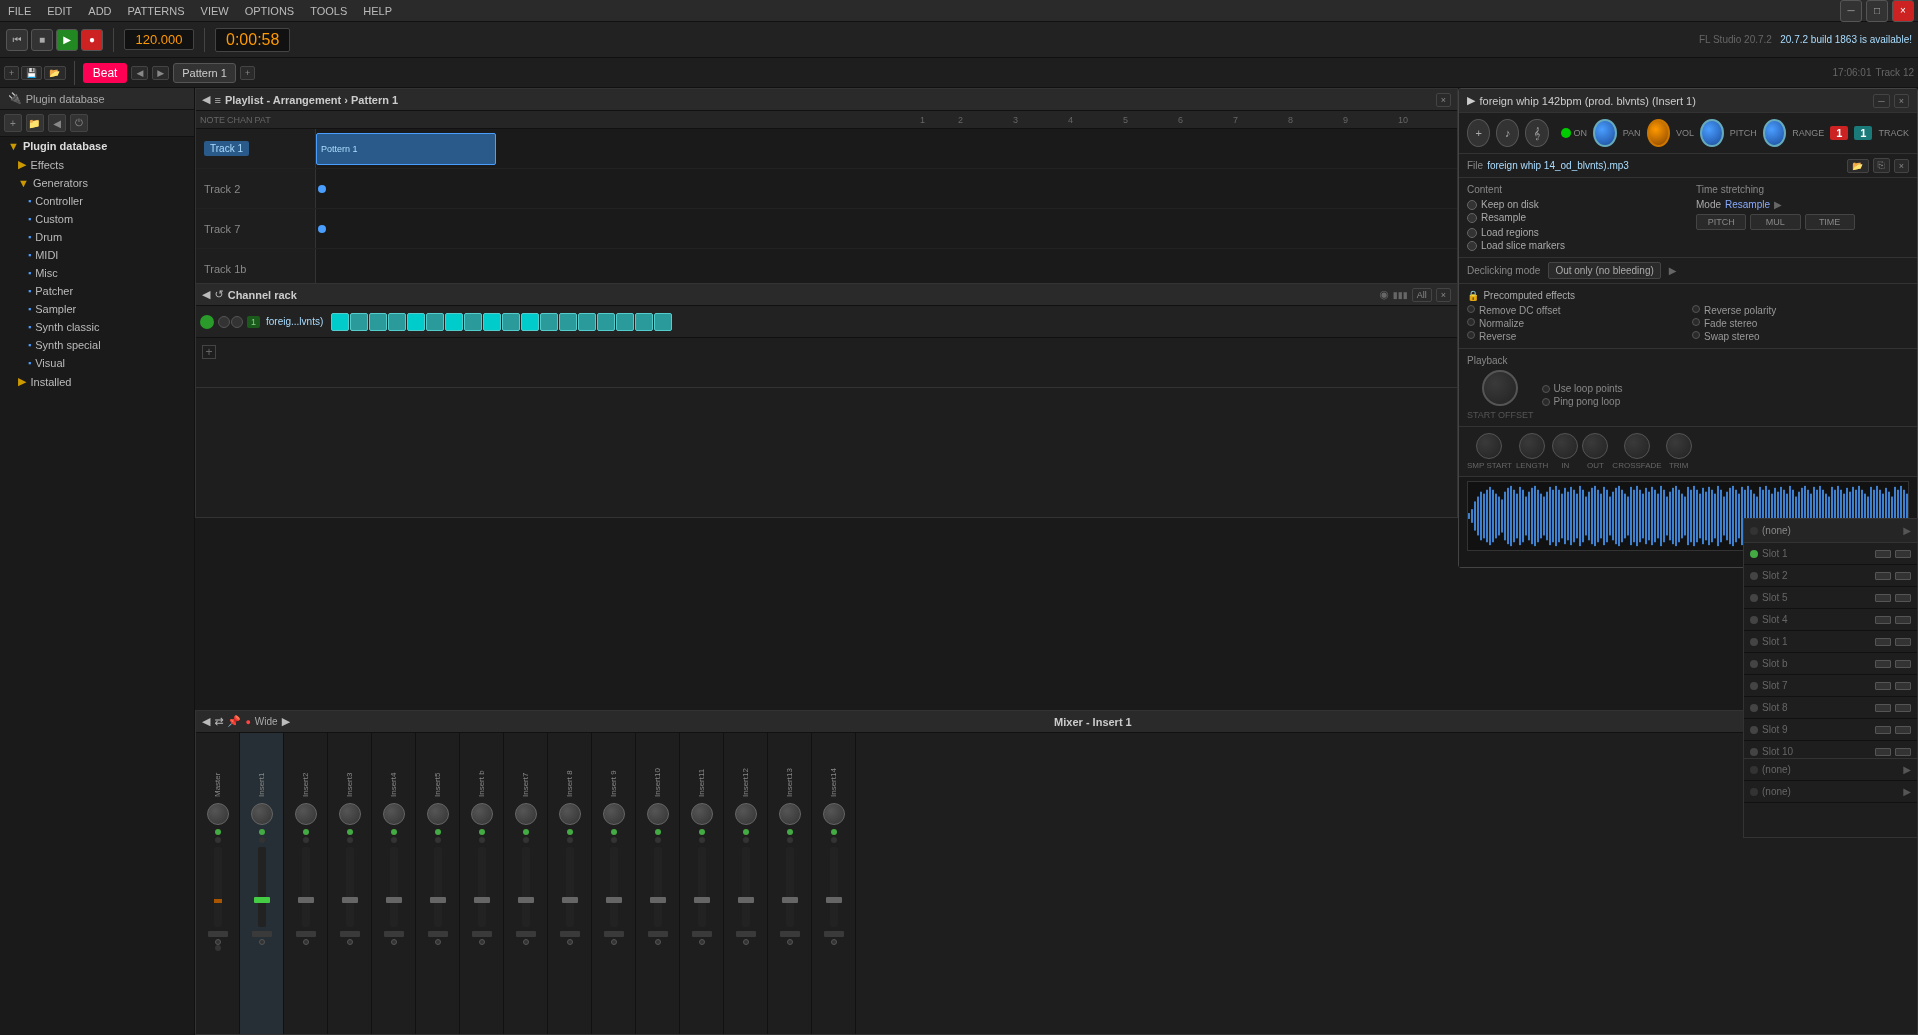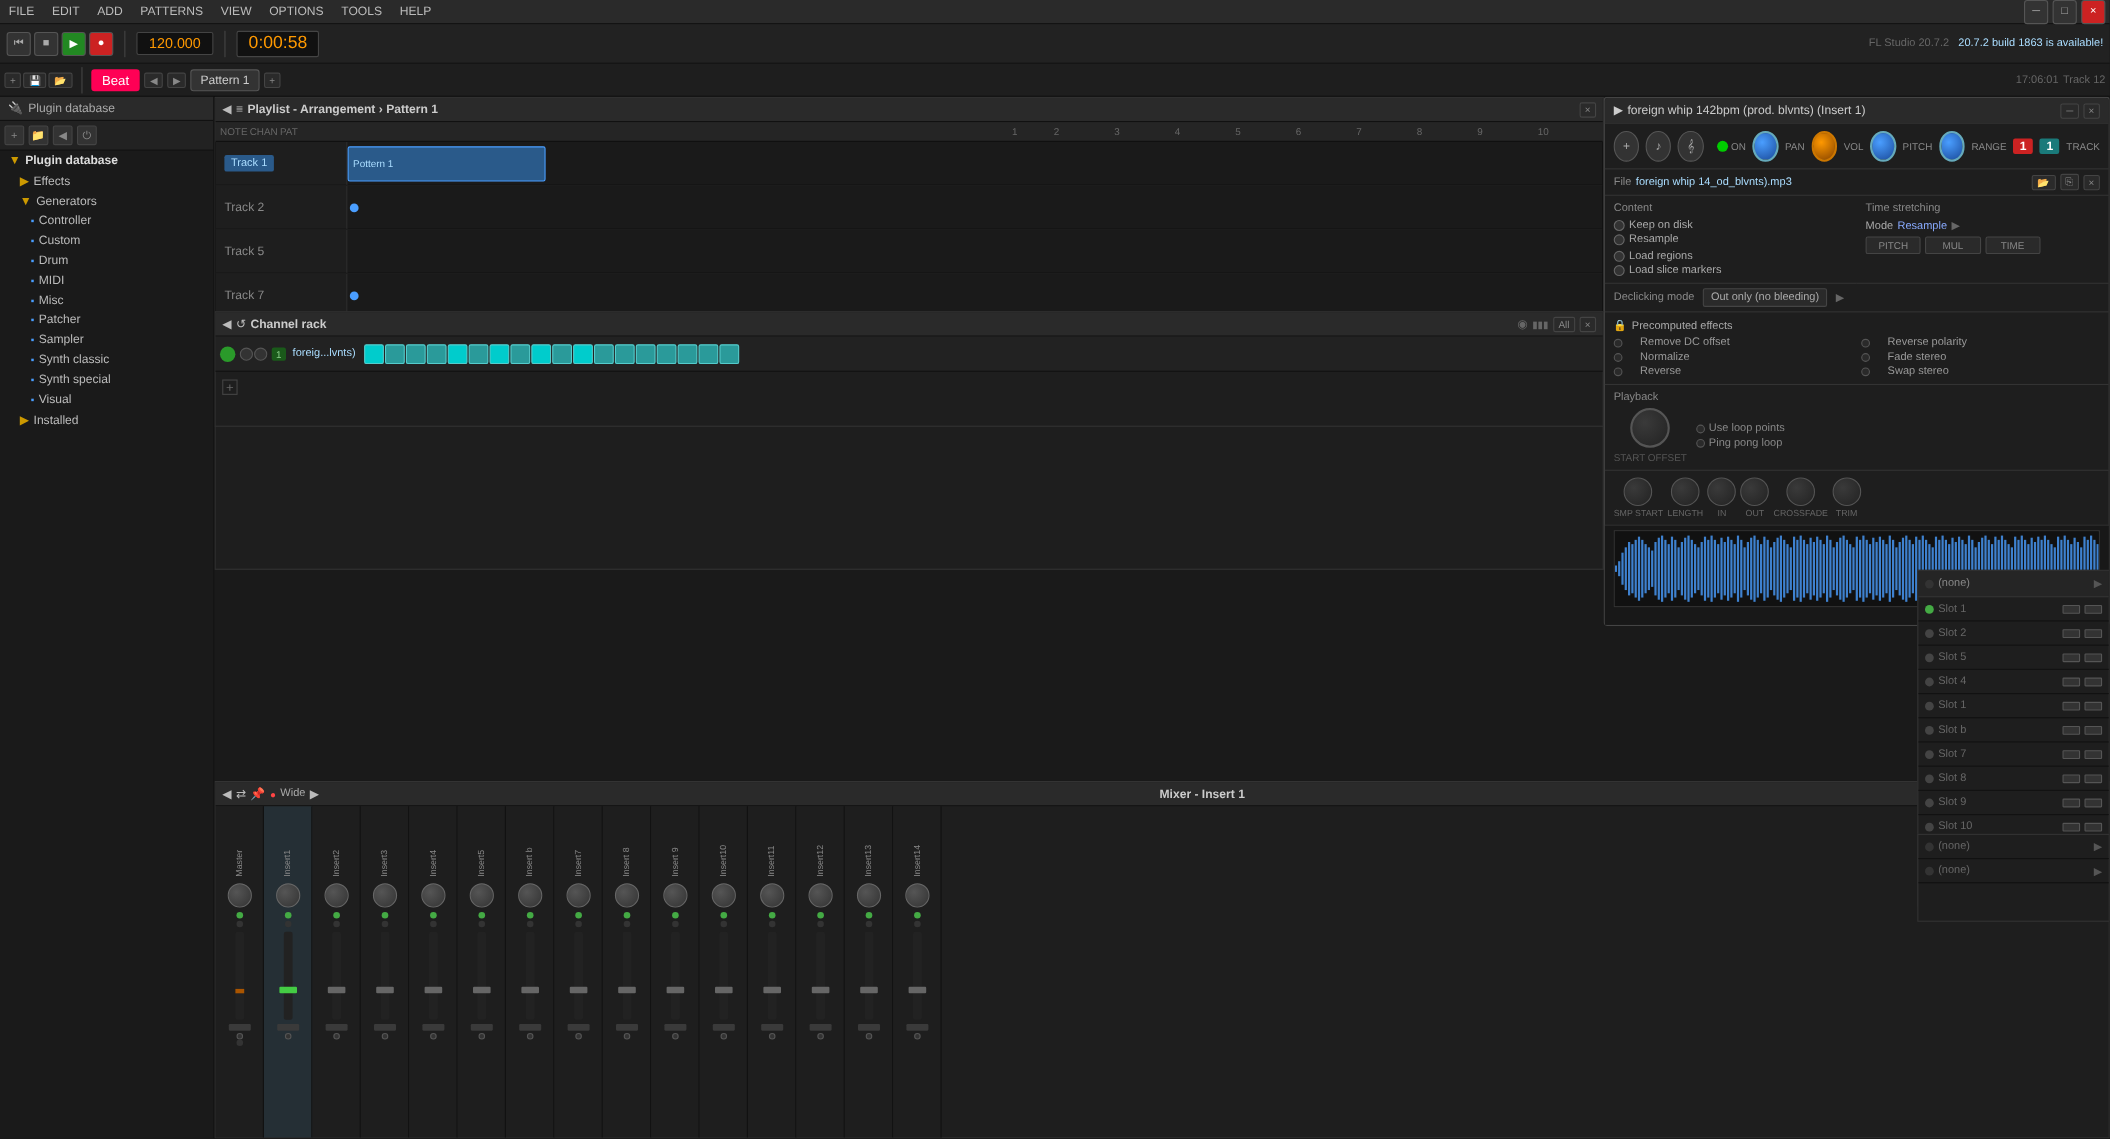--- a/index.html
+++ b/index.html
@@ -182,21 +182,21 @@
       display: flex;
       align-items: center;
       padding: 0 6px;
       gap: 4px;
       border-bottom: 1px solid #111;
       font-size: 11px;
       color: #bbb;
     }
     .panel-title { font-weight: bold; color: #ccc; }
     .tracks-area {
-      background: #000000;
+      background: #bef264;
       overflow: hidden;
     }
     .track-row {
       height: 40px;
       display: flex;
       align-items: center;
       border-bottom: 1px solid #222;
     }
     .track-label {
       width: 120px;
@@ -446,22 +446,21 @@
       color: #aaa; font-size: 10px; margin-bottom: 4px;
       display: flex; align-items: center; gap: 4px;
     }
     .precomputed-grid {
       display: grid;
       grid-template-columns: 1fr 1fr;
       gap: 2px 8px;
     }
     .precomputed-item {
       display: flex;
-      align-items: center;
-      gap: 16px;
+      gap: 4px;
       font-size: 10px;
       color: #999;
     }
     .pc-dot {
       width: 8px; height: 8px;
       border-radius: 50%;
       border: 1px solid #555;
       background: #2a2a2a;
     }
 
@@ -780,24 +779,20 @@
           </div>
           <div class="track-content">
             <div class="pattern-block" style="left:0;width:180px;">Pottern 1</div>
           </div>
         </div>
         <div class="track-row">
           <div class="track-label">Track 2</div>
           <div class="track-content">
             <div class="track-dot"></div>
           </div>
-        </div>
-        <div class="track-row">
-          <div class="track-label">Track 5</div>
-          <div class="track-content"></div>
         </div>
         <div class="track-row">
           <div class="track-label">Track 7</div>
           <div class="track-content">
             <div class="track-dot"></div>
           </div>
         </div>
         <div class="track-row">
           <div class="track-label">Track 1b</div>
           <div class="track-content"></div>

